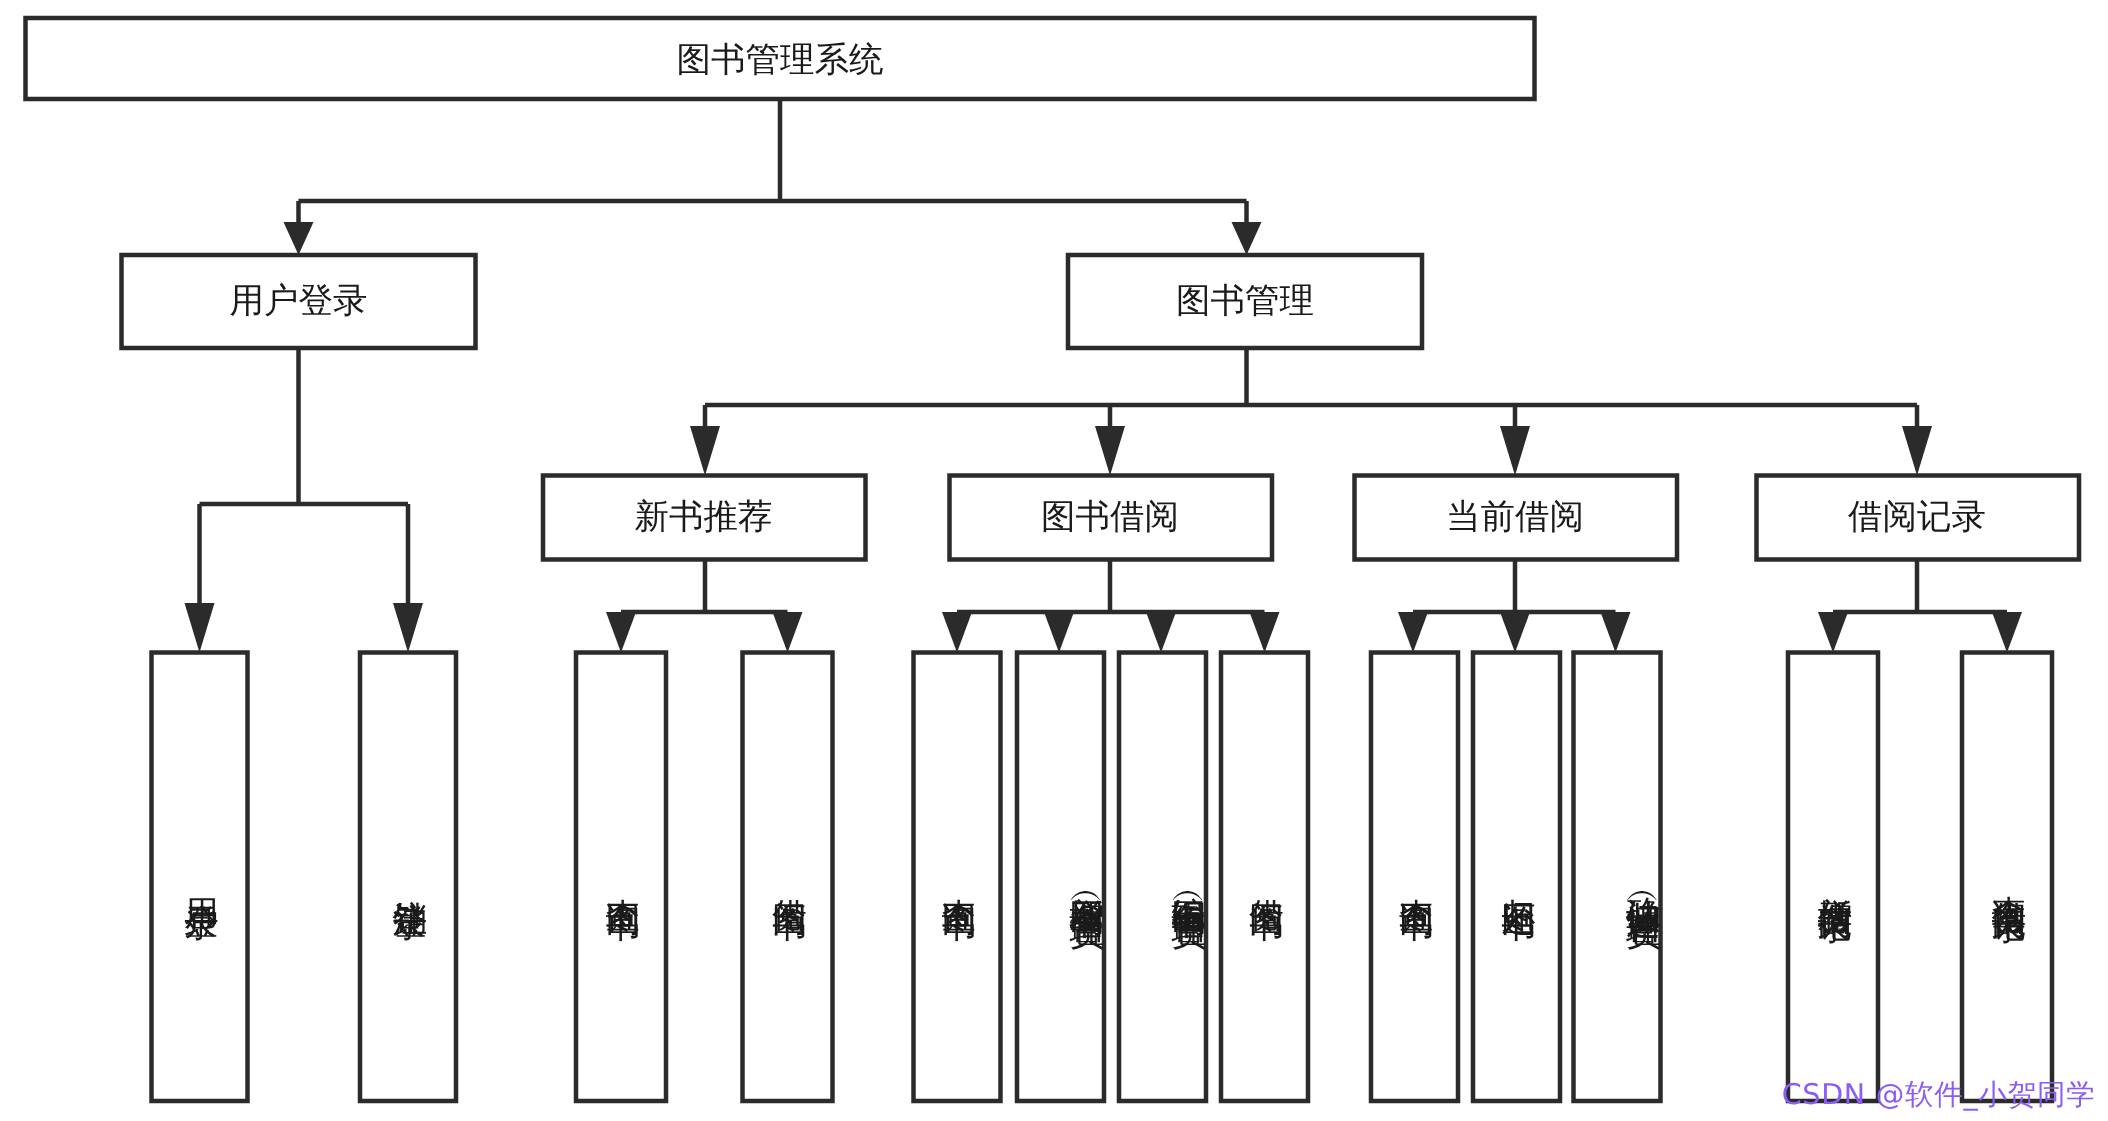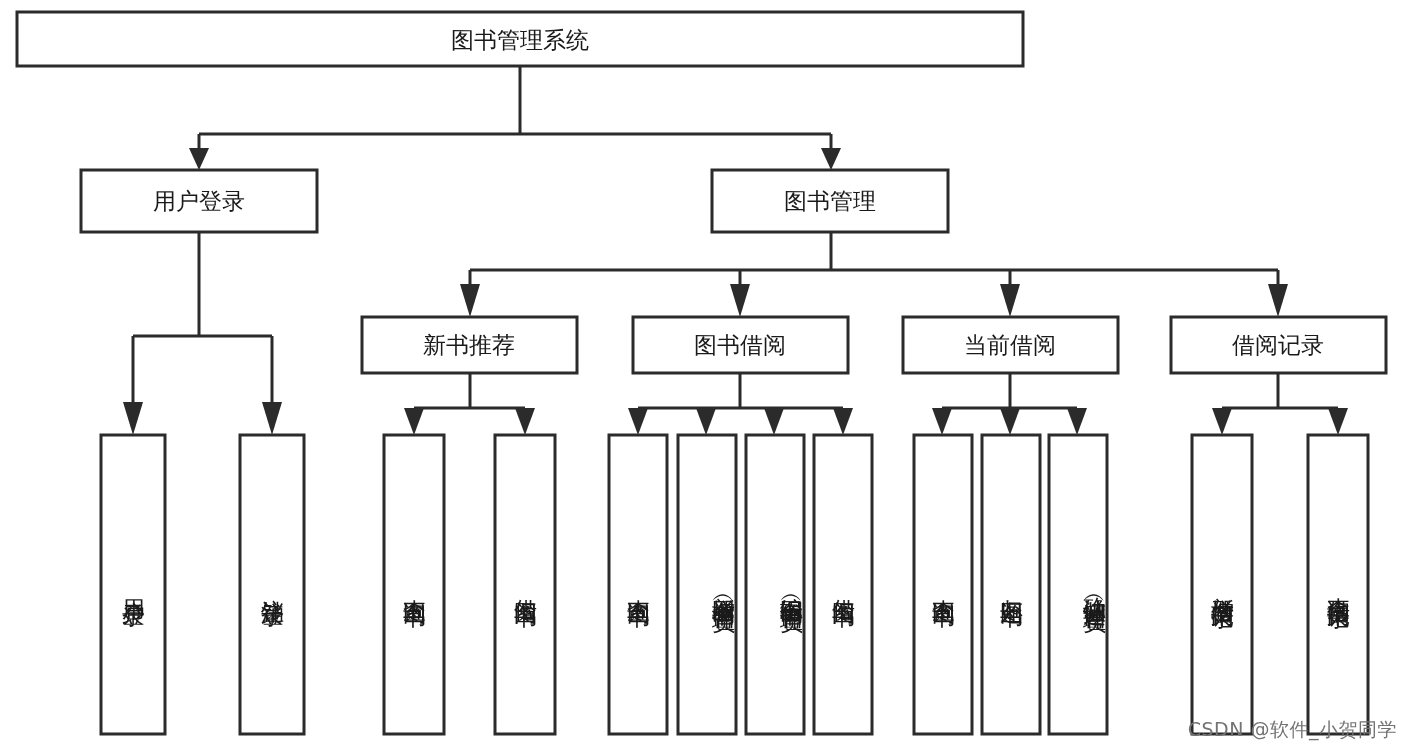--- a/index.html
+++ b/index.html
@@ -64,21 +64,21 @@
     display: flex;
     align-items: center;
     justify-content: center;
   }
   .watermark {
     position: absolute;
     right: 8px;
     bottom: 4px;
     font-family: "DejaVu Sans", "Liberation Sans", sans-serif;
     font-size: 19px;
-    color: #737373;
+    color: #8b5cf6;
     white-space: nowrap;
     letter-spacing: 0.5px;
     text-align: center;
   }
 </style>
 </head>
 <body>
 
 <div id="diagram-root">
 

